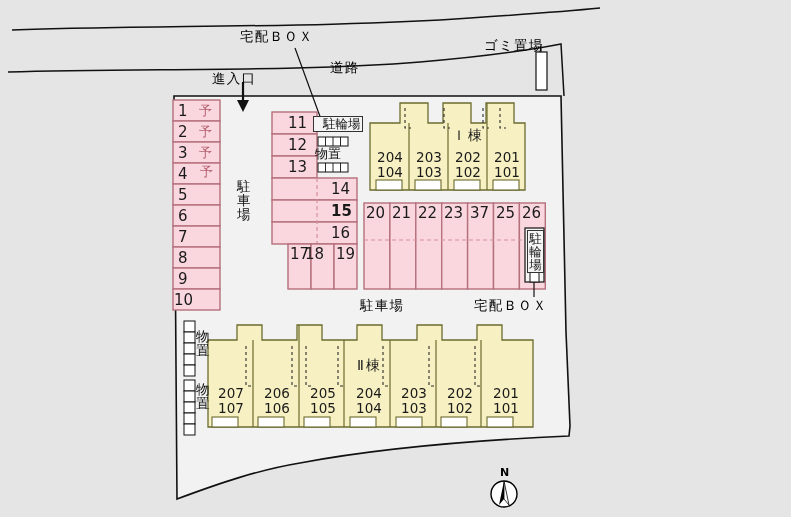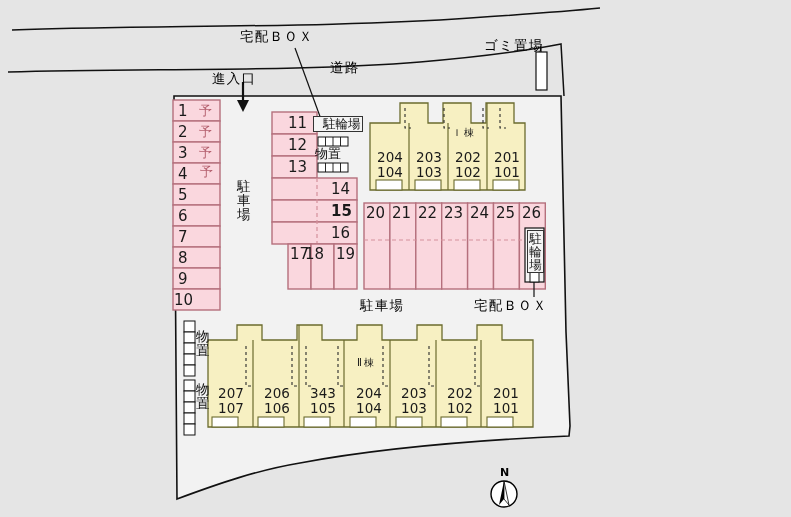--- a/index.html
+++ b/index.html
@@ -53,21 +53,21 @@
   }
   .unit-txt {
     position: absolute;
     font-size: 13.5px;
     color: #1a1a1a;
     line-height: 1.12;
     text-align: center;
   }
   .bldg-name {
     position: absolute;
-    font-size: 10px;
+    font-size: 14px;
     color: #1a1a1a;
     letter-spacing: 2px;
     line-height: 1;
   }
   .vert-lbl {
     position: absolute;
     font-size: 13.5px;
     color: #111;
     line-height: 1.02;
     text-align: center;
@@ -299,21 +299,21 @@
   <div class="stall-num" style="left:331px; top:226px;">16</div>
 
   <div class="stall-num" style="left:290px; top:247px;">17</div>
   <div class="stall-num" style="left:305px; top:247px;">18</div>
   <div class="stall-num" style="left:336px; top:247px;">19</div>
 
   <div class="stall-num" style="left:366px; top:206px;">20</div>
   <div class="stall-num" style="left:392px; top:206px;">21</div>
   <div class="stall-num" style="left:418px; top:206px;">22</div>
   <div class="stall-num" style="left:444px; top:206px;">23</div>
-  <div class="stall-num" style="left:470px; top:206px;">24</div>
+  <div class="stall-num" style="left:470px; top:206px;">37</div>
   <div class="stall-num" style="left:496px; top:206px;">25</div>
   <div class="stall-num" style="left:522px; top:206px;">26</div>
 
   <div class="boxed-lbl" style="left:313px; top:116px; padding-left:9px;">駐輪場</div>
 
   <div class="mini-lbl" style="left:315px; top:147px;">物置</div>
 
   <div class="bldg-name" style="left:452px; top:128px;">Ｉ棟</div>
   <div class="unit-txt" style="left:375px; top:150px; width:30px;">
     <span>204</span><br>
@@ -343,21 +343,21 @@
   <div class="bldg-name" style="left:357px; top:358px;">Ⅱ棟</div>
   <div class="unit-txt" style="left:215px; top:386px; width:32px;">
     <span>207</span><br>
     <span>107</span>
   </div>
   <div class="unit-txt" style="left:261px; top:386px; width:32px;">
     <span>206</span><br>
     <span>106</span>
   </div>
   <div class="unit-txt" style="left:307px; top:386px; width:32px;">
-    <span>343</span><br>
+    <span>205</span><br>
     <span>105</span>
   </div>
   <div class="unit-txt" style="left:353px; top:386px; width:32px;">
     <span>204</span><br>
     <span>104</span>
   </div>
   <div class="unit-txt" style="left:398px; top:386px; width:32px;">
     <span>203</span><br>
     <span>103</span>
   </div>

